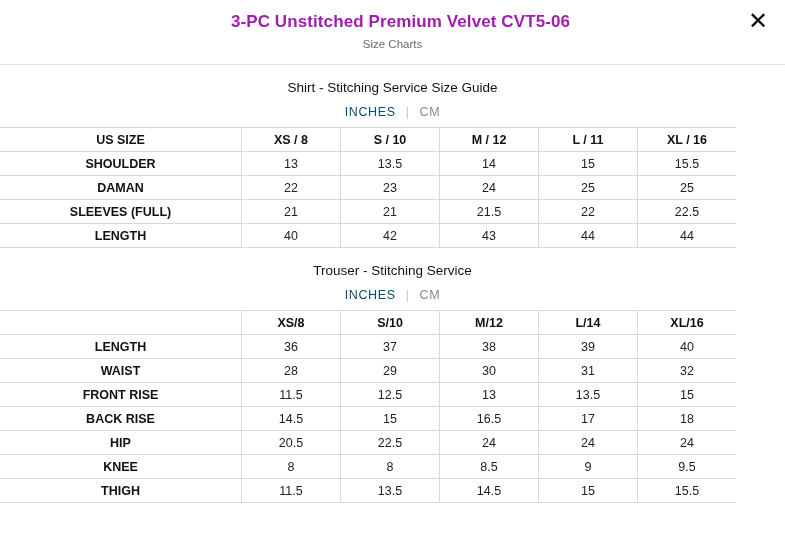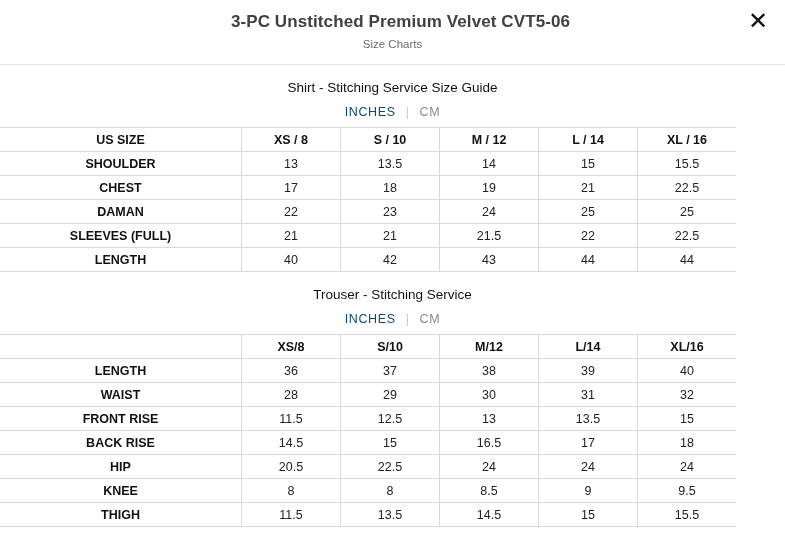--- a/index.html
+++ b/index.html
@@ -22,21 +22,21 @@
   .modal-header {
     position: relative;
     padding: 10px 0 12px 0;
     border-bottom: 1px solid #e3e3e3;
     text-align: center;
   }
   .modal-title {
     font-size: 17px;
     font-weight: bold;
     letter-spacing: 0.1px;
-    color: #404040;
+    color: #a21caf;
     margin: 0;
     line-height: 24px;
     padding-left: 16px;
   }
   .modal-subtitle {
     font-size: 11.5px;
     color: #6b6b6b;
     margin-top: 3px;
     line-height: 15px;
   }
@@ -138,40 +138,32 @@
       <span class="sep">|</span>
       <span class="unit">CM</span>
     </div>
     <table class="size-table shirt-table">
       <thead>
         <tr>
           <th class="rowhead">US SIZE</th>
           <th class="colhead vline col-w">XS / 8</th>
           <th class="colhead vline col-w">S / 10</th>
           <th class="colhead vline col-w">M / 12</th>
-          <th class="colhead vline col-w">L / 14</th>
+          <th class="colhead vline col-w">L / 11</th>
           <th class="colhead vline col-w">XL / 16</th>
         </tr>
       </thead>
       <tbody>
         <tr>
           <td class="rowhead">SHOULDER</td>
           <td class="val vline">13</td>
           <td class="val vline">13.5</td>
           <td class="val vline">14</td>
           <td class="val vline">15</td>
           <td class="val vline">15.5</td>
-        </tr>
-        <tr>
-          <td class="rowhead">CHEST</td>
-          <td class="val vline">17</td>
-          <td class="val vline">18</td>
-          <td class="val vline">19</td>
-          <td class="val vline">21</td>
-          <td class="val vline">22.5</td>
         </tr>
         <tr>
           <td class="rowhead">DAMAN</td>
           <td class="val vline">22</td>
           <td class="val vline">23</td>
           <td class="val vline">24</td>
           <td class="val vline">25</td>
           <td class="val vline">25</td>
         </tr>
         <tr>

